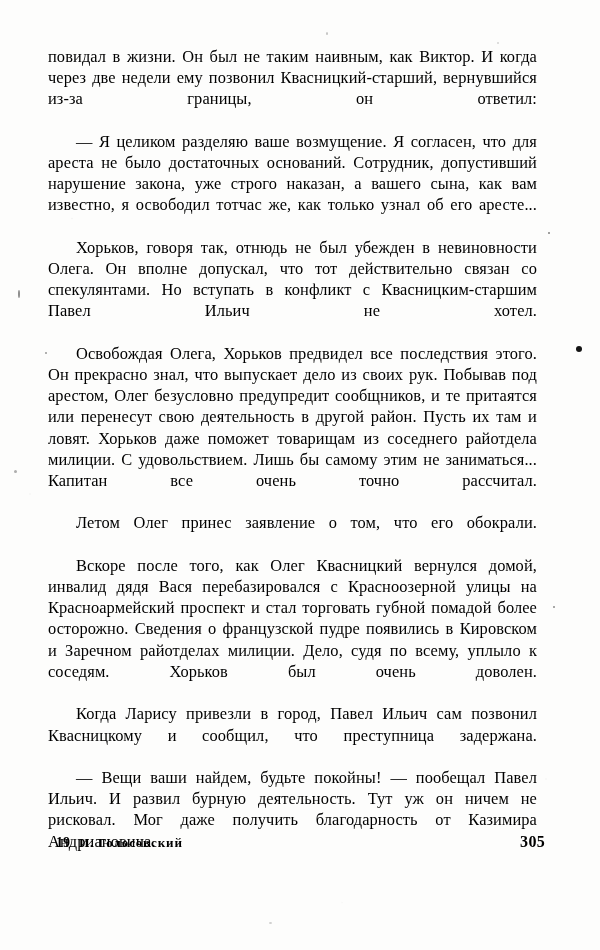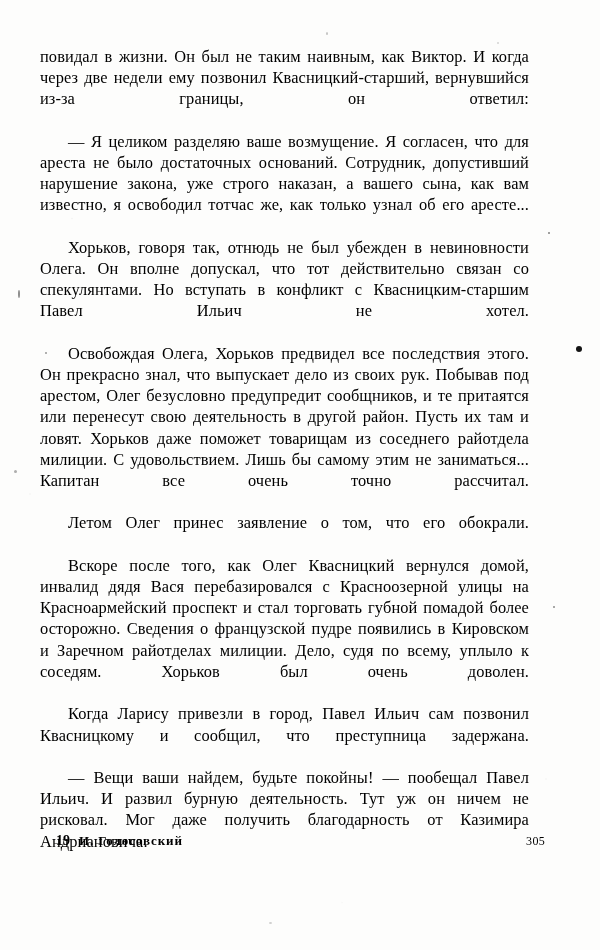--- a/index.html
+++ b/index.html
@@ -24,21 +24,21 @@
       radial-gradient(circle at 35% 67%, rgba(0,0,0,0.022) 0.5px, transparent 1.2px),
       radial-gradient(circle at 91% 82%, rgba(0,0,0,0.028) 0.5px, transparent 1.2px),
       radial-gradient(circle at 57% 95%, rgba(0,0,0,0.020) 0.5px, transparent 1.2px),
       radial-gradient(circle at 5% 52%,  rgba(0,0,0,0.026) 0.5px, transparent 1.2px),
       radial-gradient(circle at 66% 40%, rgba(0,0,0,0.018) 0.5px, transparent 1.2px);
   }
 
   
   .textblock {
     position: absolute;
-    left: 40px;
+    left: 48px;
     top: 46px;
     width: 489px;
   }
 
   .para {
     margin: 0;
     text-align: justify;
     text-justify: inter-word;
     font-size: 16.4px;
     line-height: 21.2px;
@@ -84,22 +84,22 @@
   }
 
   .signature-author {
     font-size: 13px;
     font-weight: bold;
     letter-spacing: 0.9px;
     font-family: "Liberation Serif", "DejaVu Serif", serif;
   }
 
   .page-number {
-    font-size: 12px;
-    font-weight: normal;
+    font-size: 16px;
+    font-weight: bold;
     letter-spacing: 0.3px;
     font-family: "Liberation Serif", "DejaVu Serif", serif;
   }
 
   
   .speck {
     position: absolute;
     background: #1b1b1b;
     border-radius: 50%;
     pointer-events: none;

